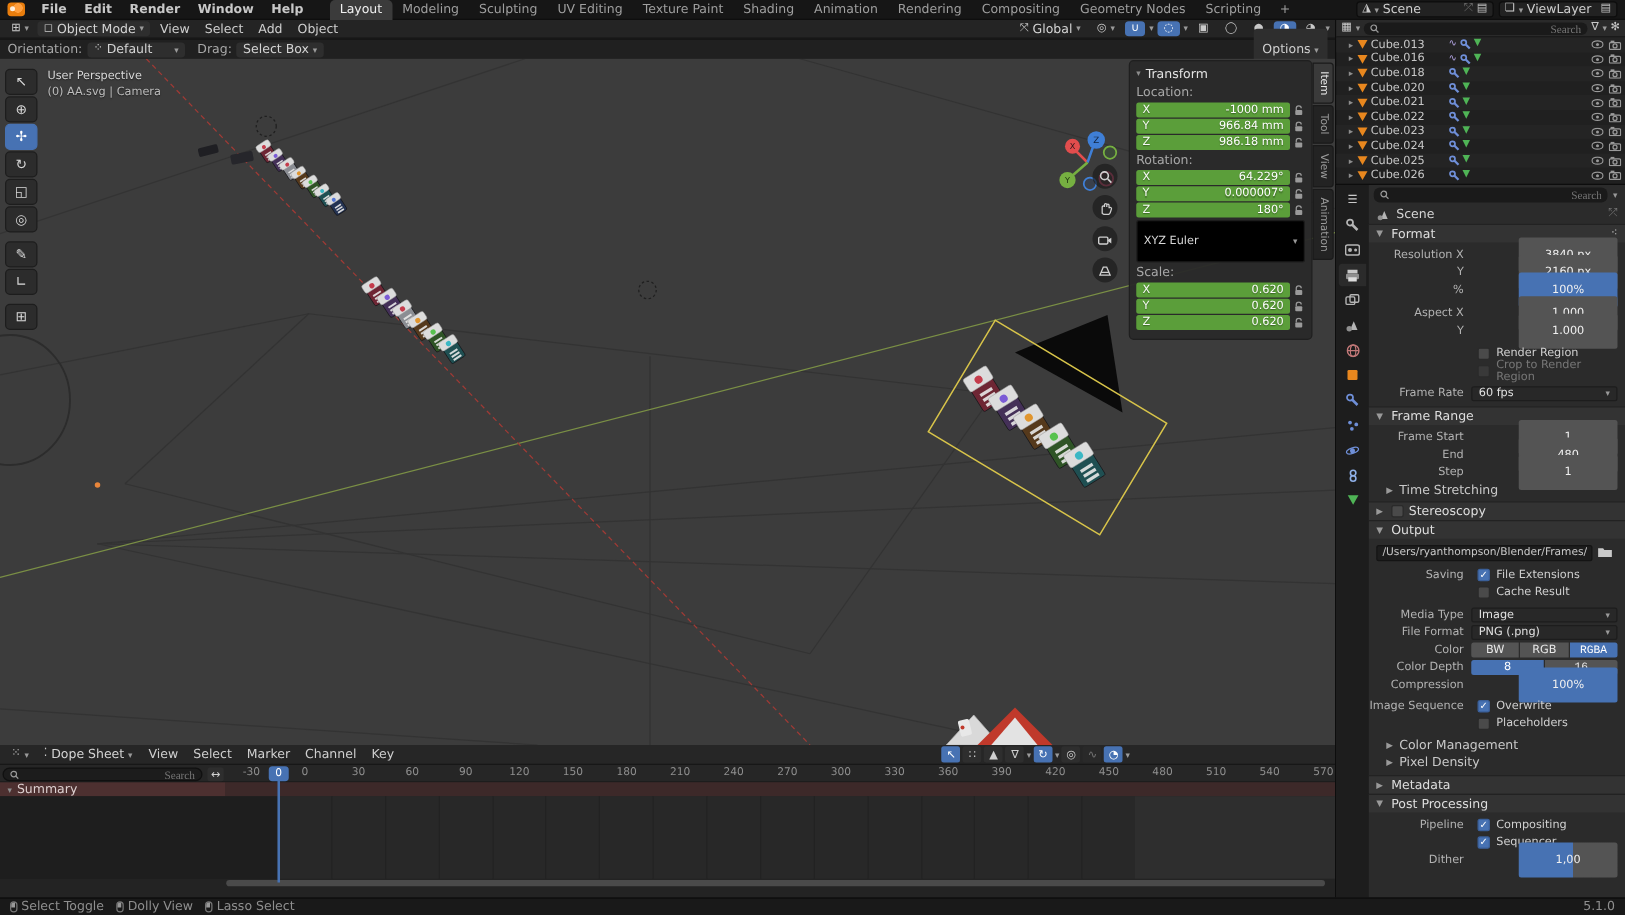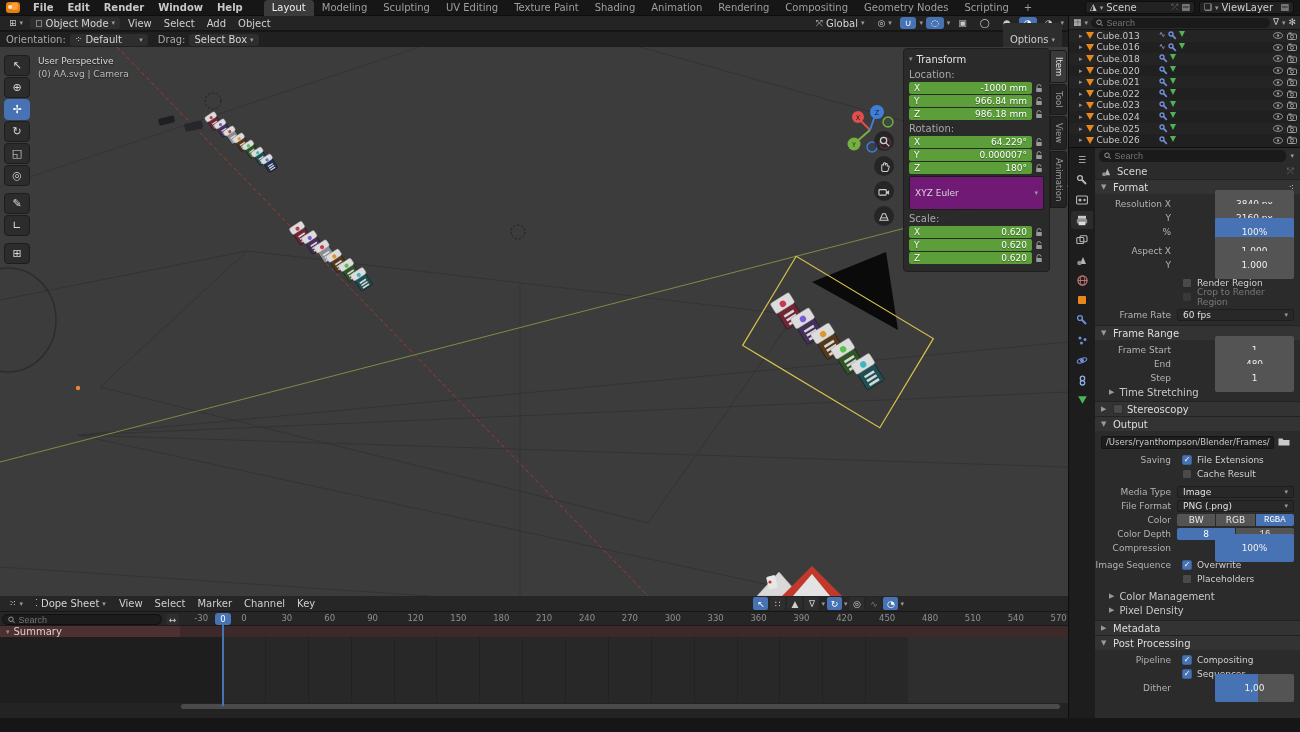--- a/index.html
+++ b/index.html
@@ -56,38 +56,38 @@
 
   
   #npanel { position:absolute; left:903px; top:1px; width:147px; background:rgba(42,42,42,.96);
     border:1px solid #1f1f1f; border-radius:4px; padding:3px 5px 6px; }
   .np-title { display:flex; align-items:center; gap:4px; color:#e2e2e2; height:14px; }
   .np-sec { color:#a8a8a8; margin:3px 0 2px; }
   .trow { display:flex; align-items:center; gap:3px; margin-bottom:1px; }
   .tslider { flex:1; display:flex; justify-content:space-between; align-items:center; height:12px;
     background:#5b9e3a; border-radius:2px; padding:0 5px; color:#fff; text-shadow:0 1px 1px rgba(0,0,0,.4); font-size:9px; }
   .tslider .ax { opacity:.95; }
-  .euler { display:flex; justify-content:space-between; align-items:center; height:28px; background:#701a75;
+  .euler { display:flex; justify-content:space-between; align-items:center; height:28px; background:#000000;
     border:1px solid #1c1c1c; border-radius:2px; padding:16px 5px; margin:2px 0; color:#d8d8d8; font-size:9px; }
   #np-tabs { position:absolute; left:1050px; top:3px; width:17px; display:flex; flex-direction:column; gap:1px; }
   .np-tab { writing-mode:vertical-rl; padding:6px 2px; font-size:8.5px; color:#9a9a9a; background:#232323;
     border-radius:0 3px 3px 0; border:1px solid #1a1a1a; text-align:center; }
   .np-tab.active { background:#3a3a3a; color:#e8e8e8; }
 
   
   #dope { position:absolute; left:0; top:596px; width:1068px; height:122px; background:#232323; }
   #dope-header { height:16px; background:#262626; display:flex; align-items:center; gap:2px; padding:0 4px; border-bottom:1px solid #171717; }
   #dope-right { margin-left:auto; display:flex; gap:2px; align-items:center; padding-right:160px; }
   .dicon { width:15px; height:13px; border-radius:2px; display:flex; align-items:center; justify-content:center; font-size:9px; color:#cfcfcf; background:#2e2e2e; }
   .dicon.blue { background:#4772b3; color:#fff; }
   #dope-subrow { position:relative; height:14px; background:#262626; border-bottom:1px solid #1b1b1b; }
   #dope-search { position:absolute; left:2px; top:2px; width:160px; height:11px; background:#1c1c1c; border:1px solid #101010;
     border-radius:6px; display:flex; align-items:center; gap:3px; padding:0 5px; }
   #dope-search input, .search-box input { background:transparent; border:none; outline:none; color:#cfcfcf; font-size:9px; width:100%;
-    font-family:Liberation Sans, sans-serif; }
+    font-family:Liberation Serif, serif;text-align:right; }
   #ruler { position:absolute; left:180px; top:0; right:0; height:14px;margin-left:22px; }
   .tick { position:absolute; top:1px; color:#8f8f8f; font-size:8.5px; transform:translateX(-50%); }
   #summary-row { position:relative; height:11px; background:#432b2b; display:flex; align-items:center; }
   #summary-label { width:180px; padding-left:6px; color:#ddd0d0; background:#4d3030; height:100%; display:flex; align-items:center; gap:4px; }
   #tracks { position:relative; height:66px; }
   #dope-scroll { position:relative; height:8px; }
   #dope-scroll .thumb { position:absolute; left:181px; right:8px; top:1px; height:5px; background:#4a4a4a; border-radius:3px; }
   #playhead-line { position:absolute; width:2px; background:#4772b3; }
   #playhead-handle { position:absolute; width:16px; height:12px; background:#4772b3; border-radius:3px;
     color:#fff; display:flex; align-items:center; justify-content:center; font-size:8.5px; transform:translateX(-50%); }
@@ -1390,13 +1390,21 @@
     <span class="chk-lab">Sequencer</span>
           </div>
           <div class="prow">
             <span class="plabel">Dither</span>
     <div class="pfield" style="background:linear-gradient(to right,#4772b3 0 55%,#545454 55% 100%);">1,00</div>
           </div>
         </div>
       </div>
   </div>
 
+  <div id="statusbar">
+    <span id="status-hints" style="display:flex; gap:10px;">
+        <span class="mouse-hint"><span class="mouse-ico"></span>Select Toggle</span>
+        <span class="mouse-hint"><span class="mouse-ico"></span>Dolly View</span>
+        <span class="mouse-hint"><span class="mouse-ico"></span>Lasso Select</span>
+      </span>
+    <span id="version">5.1.0</span>
+  </div>
 </div>
 
 </body></html>

